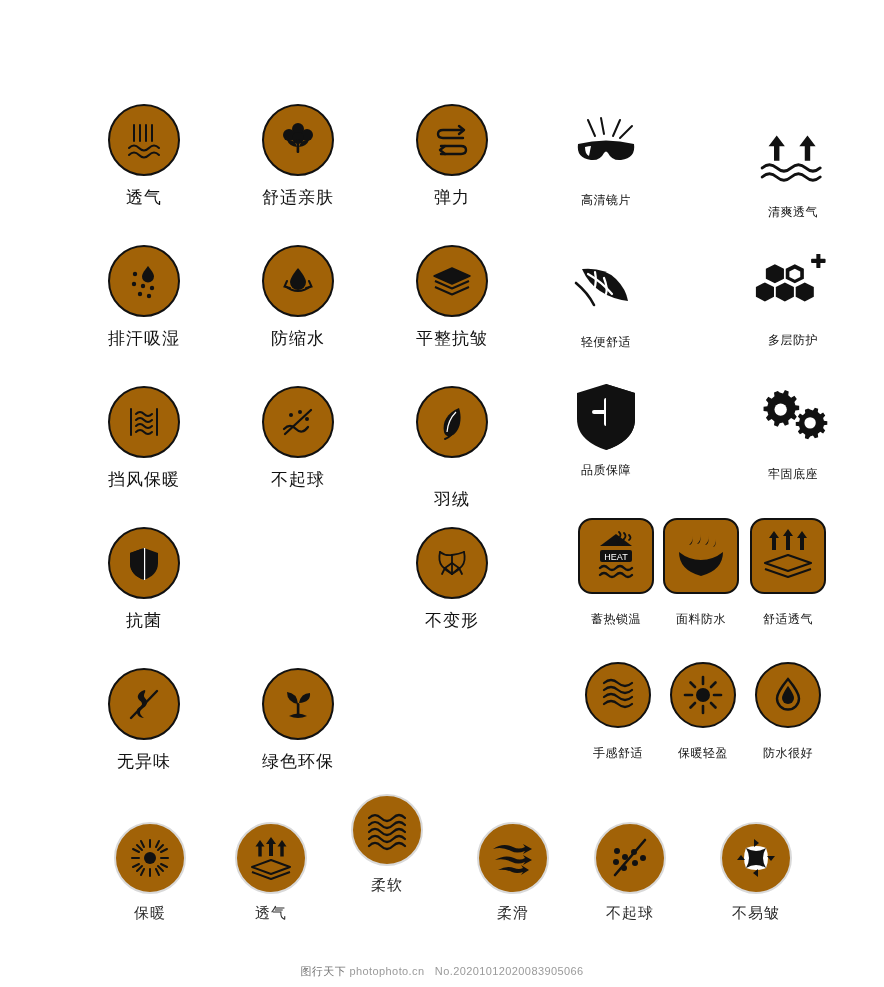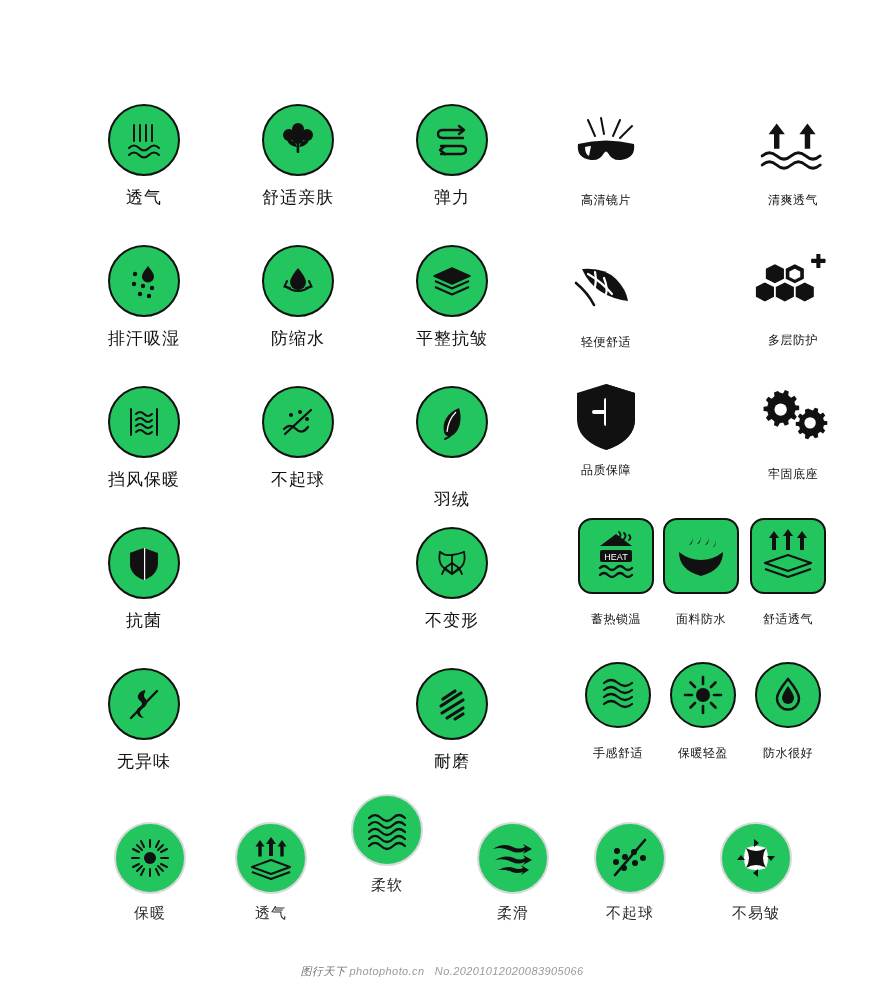--- a/index.html
+++ b/index.html
@@ -19,21 +19,21 @@
     display:flex;
     flex-direction:column;
     align-items:center;
     justify-content:flex-start;
   }
   .badge{
     border-radius:50%;
     border:2px solid #111;
     display:flex;align-items:center;justify-content:center;
     box-sizing:border-box;
-    background:#22c55e;
+    background:#a16207;
   }
   .badge.solid{border:none;background:transparent;}
   .label{
     margin-top:8px;
     text-align:center;
     white-space:nowrap;
     letter-spacing:1px;
     color:#111;
   }
 
@@ -56,21 +56,20 @@
   
   .gE .badge{width:72px;height:72px;border:2px solid #d9d9d9;}
   .gE .label{font-size:15px;margin-top:10px;color:#2b2b2b;}
 
   
   .footer{
     position:absolute;left:0;right:0;bottom:8px;
     text-align:center;
     font-size:11px;color:#9a9a9a;
     letter-spacing:0.4px;
-    font-style:italic;
   }
   .footer .wm{color:#777;}
   svg{display:block;}
 </style>
 </head>
 <body>
 
 <div class="sheet">
 
   <div class="cell gA" style="left:104px;top:104px;width:80px;">
@@ -256,35 +255,34 @@
       <svg width="46" height="46" viewBox="0 0 46 46">
         <g fill="#111">
           <path d="M24 9 c-5 1 -8 5 -7 8 c1 3 4 3 4 6 c0 3 -4 3 -5 6 c-1 4 2 8 7 8 c-4 -3 -5 -6 -3 -8 c3 -3 6 -4 6 -8 c0 -3 -3 -4 -3 -6 c0 -3 2 -4 1 -6z"></path>
         </g>
         <line x1="10" y1="37" x2="36" y2="10" stroke="#111" stroke-width="2.4" stroke-linecap="round"></line>
       </svg>
     </div>
     <div class="label">无异味</div>
   </div>
 
-
-  <div class="cell gA" style="left:412px;top:668px;width:80px;">
-    <div class="badge">
-      <svg width="46" height="46" viewBox="0 0 46 46">
-        <g stroke="#111" stroke-width="3.2" stroke-linecap="round">
-          <line x1="14" y1="18" x2="26" y2="10"></line>
-          <line x1="12" y1="25" x2="32" y2="12"></line>
-          <line x1="13" y1="32" x2="34" y2="19"></line>
-          <line x1="18" y1="37" x2="34" y2="27"></line>
-          <line x1="26" y1="38" x2="34" y2="33"></line>
-        </g>
-      </svg>
-    </div>
-    <div class="label">耐磨</div>
-  </div>
+  <div class="cell gA" style="left:258px;top:668px;width:80px;">
+    <div class="badge">
+      <svg width="46" height="46" viewBox="0 0 46 46">
+        <g fill="#111">
+          <path d="M23 23 q-1 -11 -11 -12 q0 10 11 12z"></path>
+          <path d="M24 22 q2 -10 11 -10 q1 9 -11 10z"></path>
+          <rect x="21.8" y="22" width="2.6" height="12" rx="1.2"></rect>
+          <path d="M14 35 q9 -5 18 0 q-9 4 -18 0z"></path>
+        </g>
+      </svg>
+    </div>
+    <div class="label">绿色环保</div>
+  </div>
+
 
   <div class="cell gB" style="left:566px;top:108px;width:80px;">
     <div class="badge solid">
       <svg width="76" height="60" viewBox="0 0 76 60">
         <g stroke="#111" stroke-width="2" stroke-linecap="round">
           <line x1="20" y1="4" x2="27" y2="20"></line>
           <line x1="33" y1="2" x2="36" y2="18"></line>
           <line x1="52" y1="4" x2="45" y2="20"></line>
           <line x1="64" y1="10" x2="52" y2="22"></line>
         </g>
@@ -319,21 +317,21 @@
         <g stroke="#fff" stroke-width="4" stroke-linecap="round">
           <line x1="33" y1="20" x2="33" y2="44"></line>
           <line x1="21" y1="32" x2="45" y2="32"></line>
         </g>
         <path d="M33 4 L62 13 v26 c0 17 -14 26 -29 31 z" fill="#111"></path>
       </svg>
     </div>
     <div class="label">品质保障</div>
   </div>
 
-  <div class="cell gC" style="left:748px;top:108px;width:90px;">
+  <div class="cell gC" style="left:748px;top:120px;width:90px;">
     <div class="badge solid">
       <svg width="84" height="58" viewBox="0 0 84 58">
         <g fill="#111">
           <path d="M24 4 l9 12 h-6 v16 h-6 V16 h-6 z"></path>
           <path d="M58 4 l9 12 h-6 v16 h-6 V16 h-6 z"></path>
         </g>
         <g stroke="#111" stroke-width="3.2" fill="none" stroke-linecap="round">
           <path d="M8 40 q8 -7 16 0 t16 0 t16 0 t16 0"></path>
           <path d="M8 50 q8 -7 16 0 t16 0 t16 0 t16 0"></path>
         </g>

